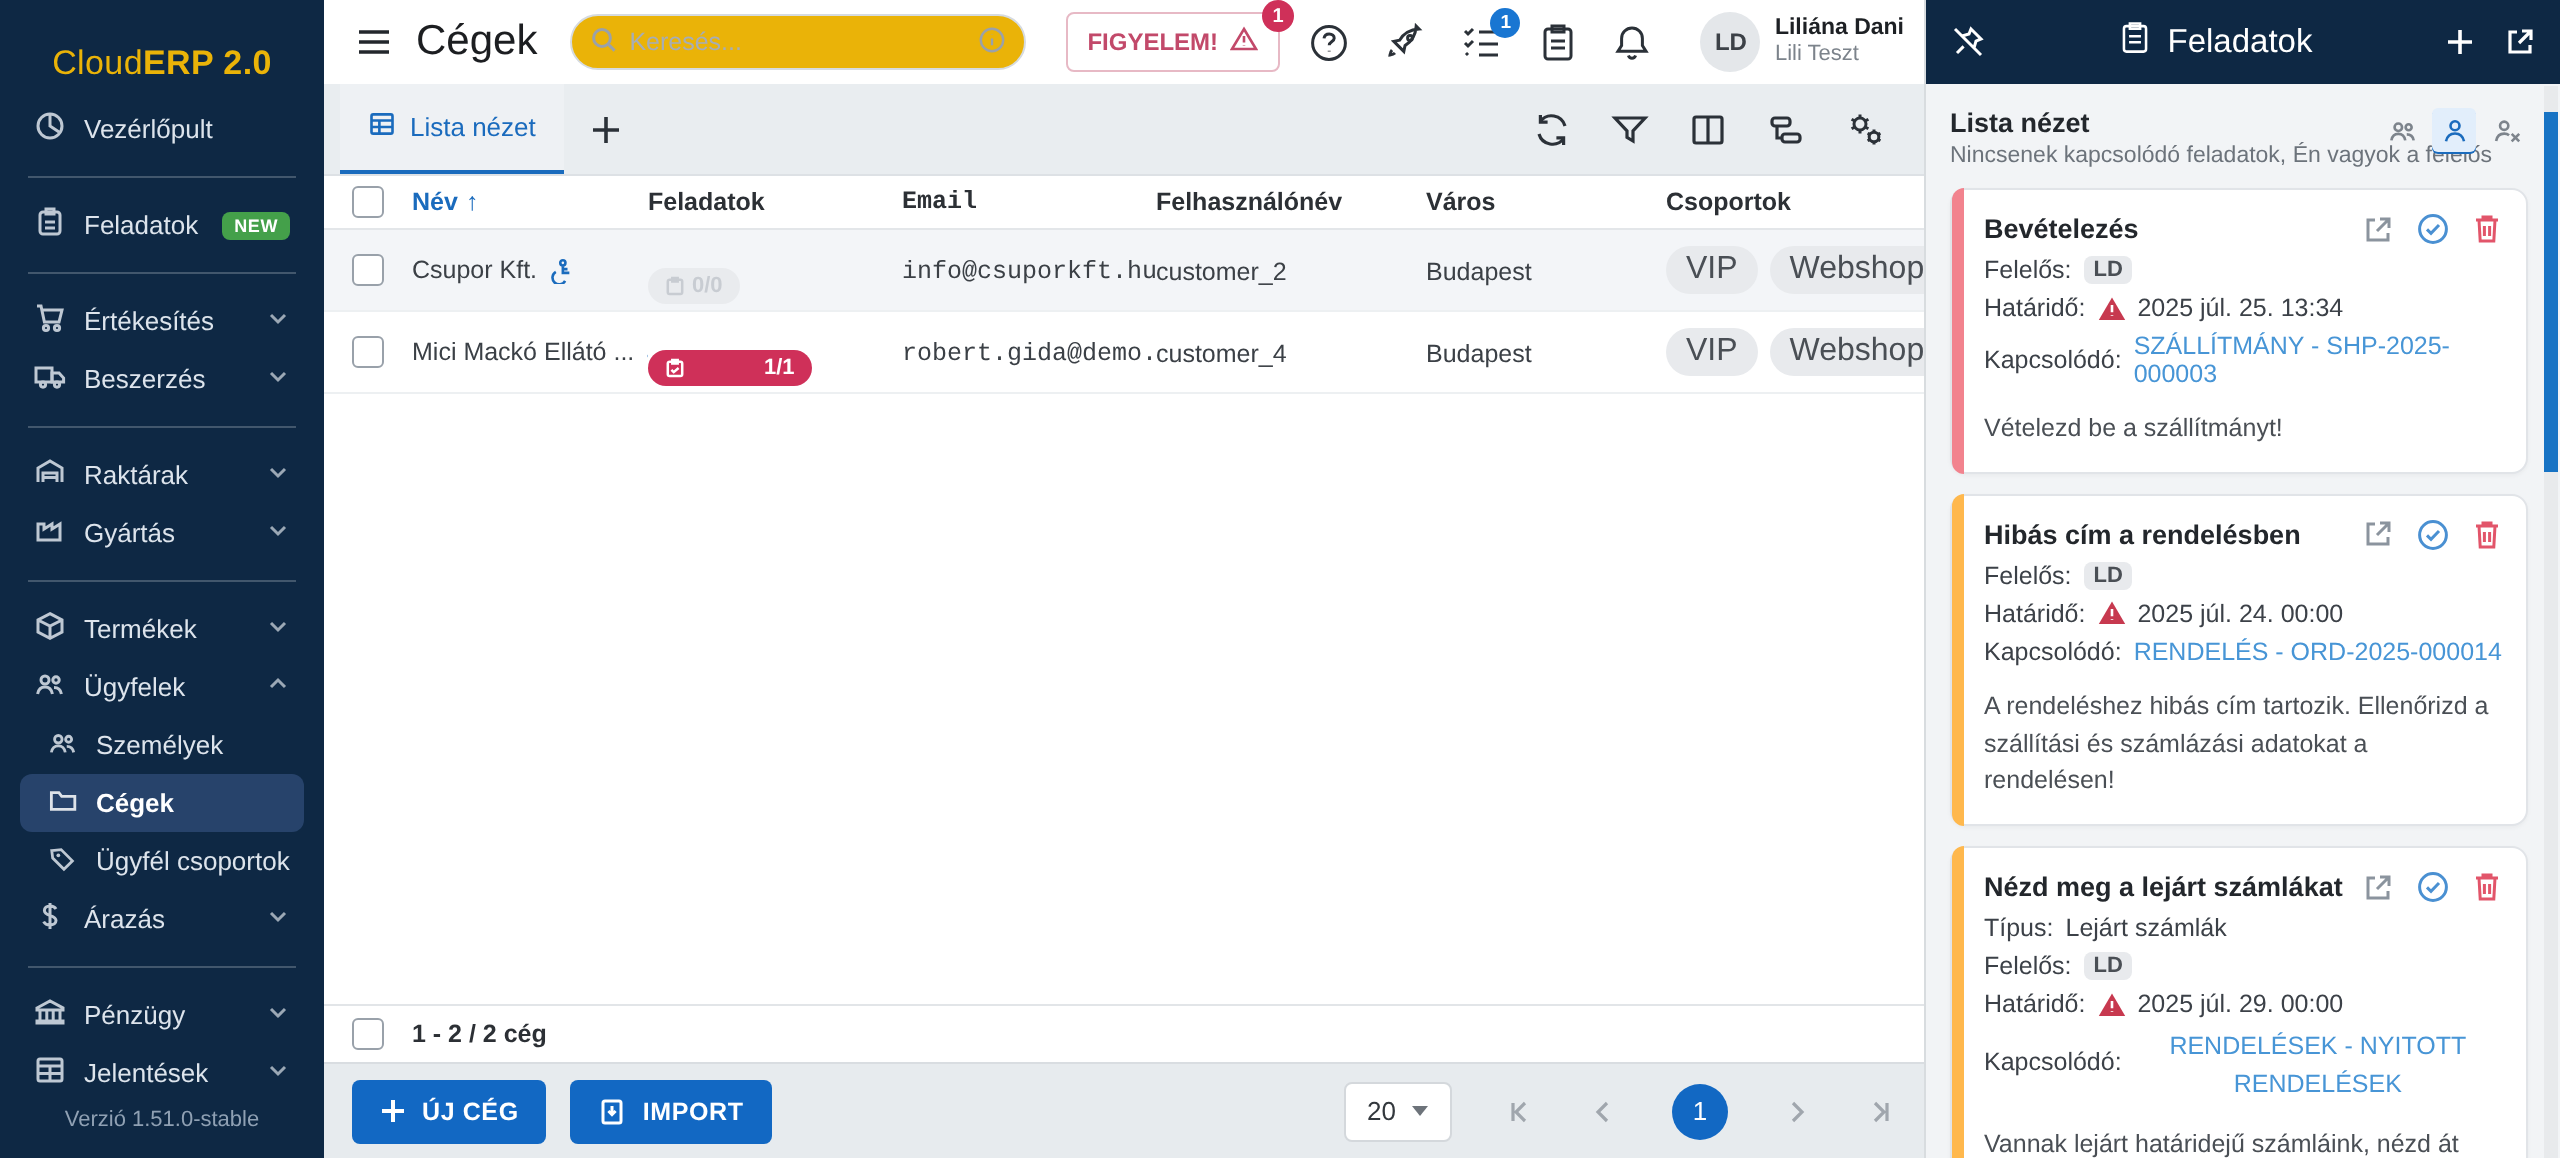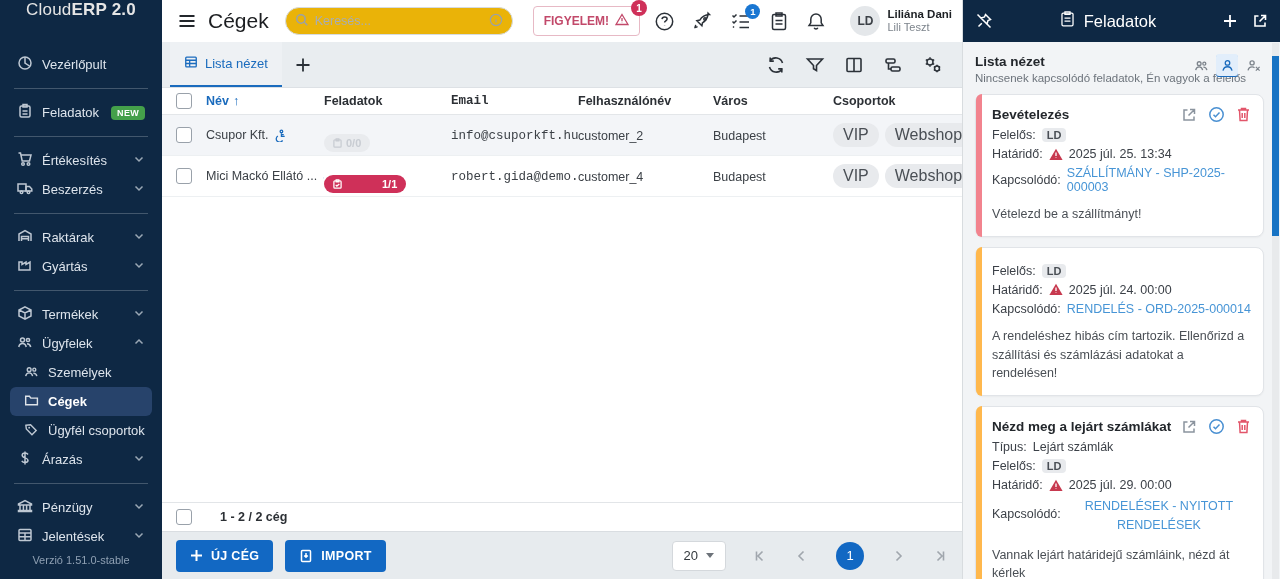--- a/index.html
+++ b/index.html
@@ -2,21 +2,21 @@
 <html><head>
 <meta charset="utf-8">
 <style>
   * { margin:0; padding:0; box-sizing:border-box; }
   html,body { width:1280px; height:579px; overflow:hidden; }
   body { font-family:"Liberation Sans", sans-serif; font-size:13px; color:#2f3237; background:#fff; }
   .app { display:flex; width:1280px; height:579px; }
 
   
   .sidebar { width:162px; flex-shrink:0; background:#0e2844; color:#d9e1ea; display:flex; flex-direction:column; }
-  .brand { height:42px; display:flex; align-items:flex-start; justify-content:center; color:#e5e5e5; font-size:17px; letter-spacing:.2px; }
+  .brand { height:42px; display:flex; align-items:flex-end; justify-content:center; color:#eab308; font-size:17px; letter-spacing:.2px; }
   .brand b { font-weight:bold; }
   .nav { flex:1; padding:8px 10px 0 10px; overflow:hidden; }
   .nav-item { display:flex; align-items:center; gap:9px; height:29px; padding:0 7px; border-radius:6px; font-size:13px; color:#dde4ec; cursor:pointer; white-space:nowrap; }
   .nav-item svg { flex-shrink:0; opacity:.85; }
   .nav-item .chev { margin-left:auto; opacity:.8; }
   .nav-item.active { background:#27436b; color:#fff; font-weight:bold; }
   .nav-sub { padding-left:14px; }
   .nav-divider { border:none; border-top:1px solid rgba(255,255,255,.22); margin:9px 4px; }
   .new-badge { margin-left:auto; background:#44a04a; color:#fff; font-size:9px; font-weight:bold; padding:2px 6px; border-radius:4px; letter-spacing:.3px; }
   .version { text-align:center; font-size:11px; color:#8fa0b3; padding:10px 0 13px; }
@@ -59,21 +59,21 @@
   .col-city { width:120px; flex-shrink:0; }
   .col-groups { flex:1; min-width:0; display:flex; gap:6px; overflow:hidden; white-space:nowrap; }
   .sort-col { color:#1a6bbd; display:flex; align-items:center; gap:4px; cursor:pointer; }
   .cell-text { font-size:12.5px; color:#3b4046; }
   .pill { display:inline-flex; align-items:center; gap:4px; border-radius:11px; padding:3px 9px; font-size:11px; font-weight:bold;margin-top:16px; }
   .pill.muted { background:#e9ebee; color:#c8ccd2; }
   .pill.hot { background:#cf3059; color:#fff;gap:40px; }
   .chip { background:#e8eaed; color:#4a4f55; border-radius:12px; padding:3px 10px; font-size:16px; flex-shrink:0; }
   .table-spacer { flex:1; background:#fff; }
   .tfoot { height:29px; border-top:1px solid #e2e5e8; display:flex; align-items:center; background:#fff; }
-  .tfoot .summary { font-weight:bold; font-size:12.5px; color:#2c3035; margin-left:14px; }
+  .tfoot .summary { font-weight:bold; font-size:12.5px; color:#2c3035; }
 
   
   .actionbar { height:48px; background:#e7ebee; border-top:1px solid #d9dde1; display:flex; align-items:center; padding:0 14px; gap:12px; }
   .btn { background:#1268c3; border:none; color:#fff; height:32px; border-radius:4px; padding:0 14px; font-size:12.5px; font-weight:bold; display:flex; align-items:center; gap:8px; cursor:pointer; font-family:"Liberation Sans",sans-serif; letter-spacing:.3px; }
   .pager { margin-left:auto; display:flex; align-items:center; gap:26px; }
   .page-size { background:#fff; border:1px solid #d4d8dc; border-radius:4px; height:30px; padding:0 11px; display:flex; align-items:center; gap:8px; font-size:13px; color:#33383d; cursor:pointer; }
   .tri-down { width:0; height:0; border-left:4px solid transparent; border-right:4px solid transparent; border-top:5px solid #6d737a; }
   .pg-ic { color:#a0a6ad; display:flex; cursor:pointer; }
   .page-num { width:28px; height:28px; border-radius:50%; background:#1268c3; color:#fff; display:flex; align-items:center; justify-content:center; font-size:13px; cursor:pointer; }
 
@@ -616,20 +616,41 @@
           </div>
         <div class="frow">
             <span class="flabel">Kapcsolódó:</span>
             <span class="tlink">SZÁLLÍTMÁNY - SHP-2025-000003</span>
           </div>
         <div class="card-body">Vételezd be a szállítmányt!</div>
       </div>
 
       <div class="card">
         <span class="stripe orange"></span>
+        <div class="card-head">
+          <span class="card-title">Hibás cím a rendelésben</span>
+          <span class="card-acts">
+            <span class="ca open">
+                <svg width="16" height="16" viewBox="0 0 16 16" fill="none" stroke="currentColor" stroke-width="1.5">
+                  <path d="M6.5 3H3v10h10V9.5 M9 2.5h4.5V7 M13 3 7.5 8.5"></path>
+                </svg>
+              </span>
+            <span class="ca done">
+                <svg width="17" height="17" viewBox="0 0 17 17" fill="none" stroke="currentColor" stroke-width="1.5">
+                  <circle cx="8.5" cy="8.5" r="6.7"></circle>
+                  <path d="m5.5 8.7 2 2 4-4.2"></path>
+                </svg>
+              </span>
+            <span class="ca del">
+                <svg width="15" height="17" viewBox="0 0 15 17" fill="none" stroke="currentColor" stroke-width="1.5">
+                  <path d="M2 4h11 M5.5 4V2.5h4V4 M3.5 4l.6 10.5h6.8L11.5 4 M6.2 7v5 M8.8 7v5"></path>
+                </svg>
+              </span>
+          </span>
+        </div>
         <div class="frow">
             <span class="flabel">Felelős:</span>
             <span class="ld-chip">LD</span>
           </div>
         <div class="frow">
             <span class="flabel">Határidő:</span>
             <span style="display:flex">
               <svg width="14" height="13" viewBox="0 0 14 13" fill="#c7394f">
                 <path d="M7 .8 13.6 12H.4z"></path>
                 <path d="M7 4.5v3.6 M7 9.6v.4" stroke="#fff" stroke-width="1.3"></path>

